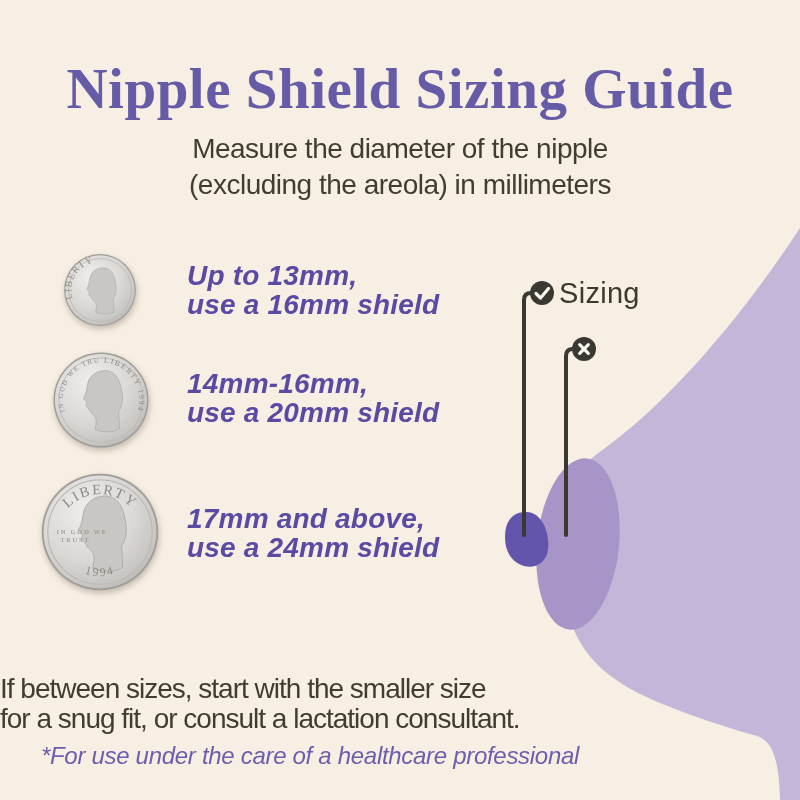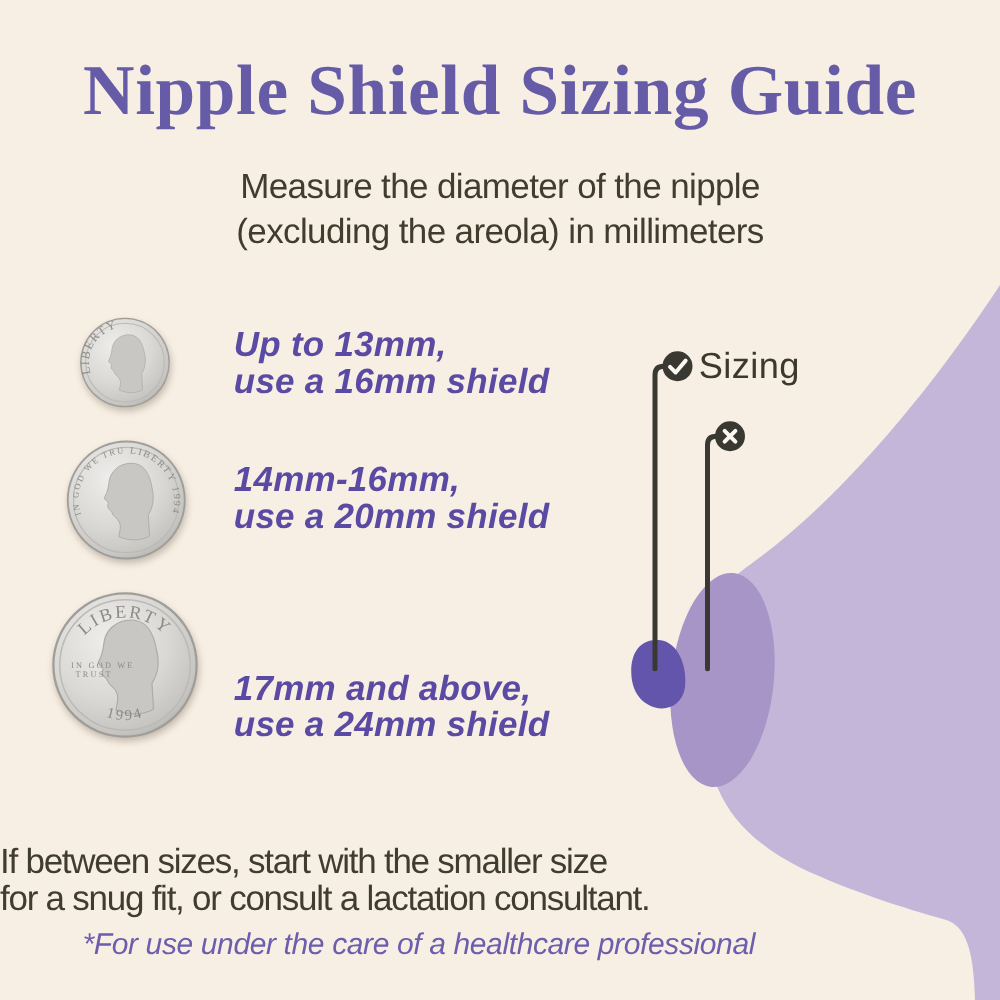--- a/index.html
+++ b/index.html
@@ -3,21 +3,21 @@
 <meta charset="utf-8">
 <style>
   html,body { margin:0; padding:0; }
   .canvas {
     position:relative; width:800px; height:800px;
     background:#f8efe4; overflow:hidden;
     font-family:"Liberation Sans", sans-serif;
   }
   .title {
     position:absolute; left:0; right:0; top:42px;
-    text-align:center; margin:0;
+    text-align:center; margin:16px;
     font-family:"Liberation Serif", serif;
     font-weight:bold; font-size:57px; line-height:1.1;
     color:#655ba7; letter-spacing:0.5px;
   }
   .subtitle {
     position:absolute; left:0; right:0; top:131px;
     text-align:center; color:#403d2f;
     font-size:28px; line-height:36px; letter-spacing:-0.5px;
   }
   .illus { position:absolute; left:0; top:0; width:800px; height:800px; }
@@ -26,36 +26,36 @@
   .coin-nickel  { left:52px;  top:351px; width:98px;  height:98px; }
   .coin-quarter { left:40px;  top:472px; width:120px; height:120px; }
   .row-text {
     position:absolute; left:187px; color:#5b4aa3;
     font-weight:bold; font-size:28px; line-height:29px; letter-spacing:0.2px;
     white-space:nowrap;
     font-style:italic;
   }
   .row-text-1 { top:261px; }
   .row-text-2 { top:369px; }
-  .row-text-3 { top:504px;margin-top:32px; }
+  .row-text-3 { top:504px; }
   .diagram-label {
     position:absolute; color:#3b392e; font-size:29px; letter-spacing:0.3px;
     white-space:nowrap;
   }
   .label-nipple { left:559px; top:277px; }
   .label-areola { left:601px; top:333px; }
   .footer {
     position:absolute; left:0; top:674px; width:650px;
     text-align:left; color:#403d2f;
     font-size:28px; line-height:30px; letter-spacing:-1px;
   }
   .footnote {
     position:absolute; left:0; top:742px; width:620px;
     text-align:center; color:#6c5dad;
-    font-style:italic; font-size:24px; letter-spacing:-0.3px;padding-left:25px;
+    font-style:italic; font-size:24px; letter-spacing:-0.3px;
   }
   .coin-inscription {
     font-family:"Liberation Serif", serif;
     fill:#8d8b87; letter-spacing:1.5px;
   }
 </style>
 </head>
 <body>
 
 <div class="canvas">

